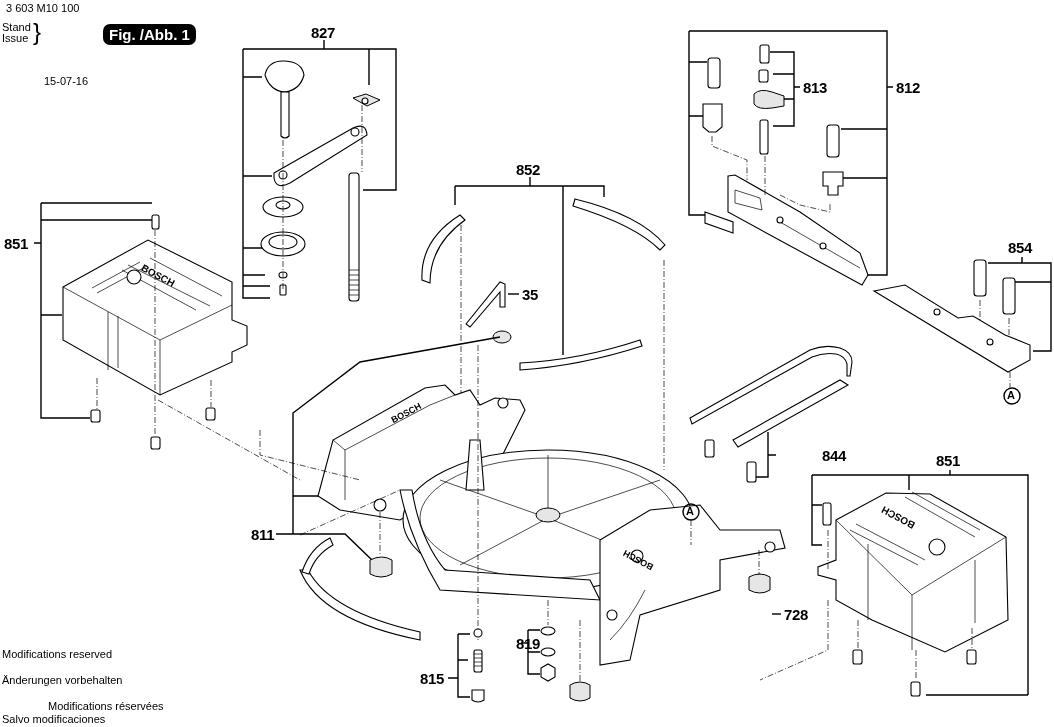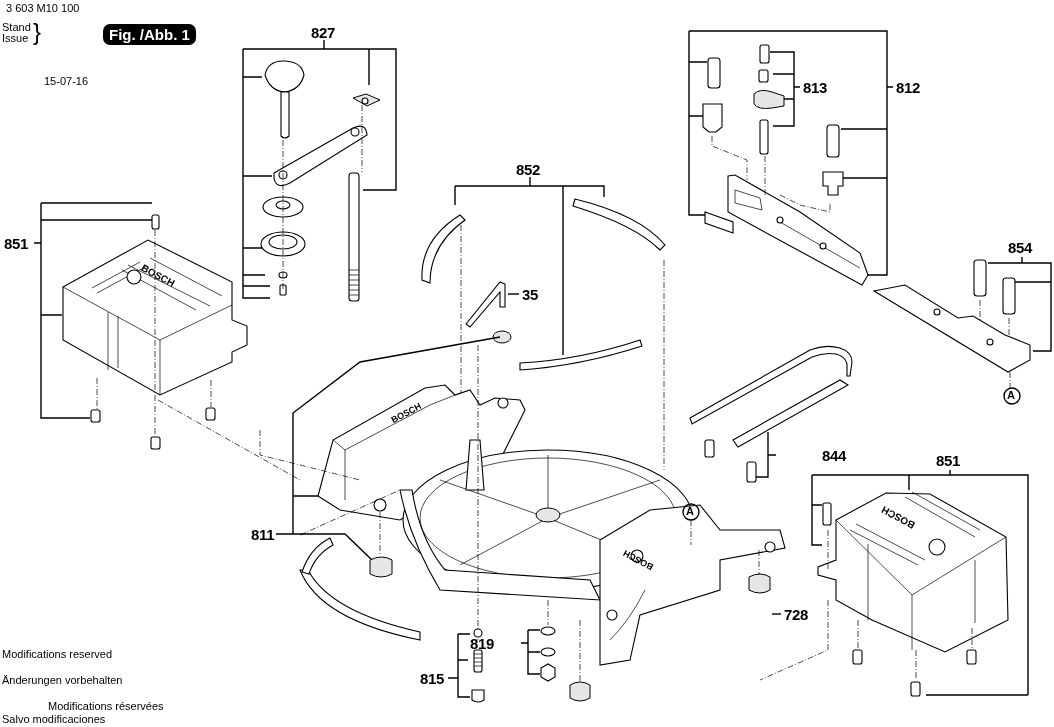--- a/index.html
+++ b/index.html
@@ -231,21 +231,21 @@
 <div class="abs lbl" style="left:896px;top:79px;">812</div>
 <div class="abs lbl" style="left:803px;top:79px;">813</div>
 <div class="abs lbl" style="left:4px;top:235px;">851</div>
 <div class="abs lbl" style="left:516px;top:161px;">852</div>
 <div class="abs lbl" style="left:522px;top:286px;">35</div>
 <div class="abs lbl" style="left:1008px;top:239px;">854</div>
 <div class="abs lbl" style="left:251px;top:526px;">811</div>
 <div class="abs lbl" style="left:779px;top:447px;margin-left:43px;">844</div>
 <div class="abs lbl" style="left:936px;top:452px;">851</div>
 <div class="abs lbl" style="left:784px;top:606px;">728</div>
-<div class="abs lbl" style="left:470px;top:635px;">819</div>
+<div class="abs lbl" style="left:516px;top:635px;">819</div>
 <div class="abs lbl" style="left:420px;top:670px;">815</div>
 
 <div class="abs" style="left:1007px;top:389px;font-size:11px;font-weight:bold;">A</div>
 <div class="abs" style="left:686px;top:505px;font-size:11px;font-weight:bold;">A</div>
 
 <div class="abs" style="left:140px;top:270px;font-size:10px;font-weight:bold;transform:rotate(28deg);">BOSCH</div>
 <div class="abs" style="left:880px;top:512px;font-size:10px;font-weight:bold;transform:rotate(208deg);">BOSCH</div>
 <div class="abs" style="left:390px;top:408px;font-size:9px;font-weight:bold;transform:rotate(-28deg);">BOSCH</div>
 <div class="abs" style="left:622px;top:555px;font-size:9px;font-weight:bold;transform:rotate(-152deg);">BOSCH</div>
 

